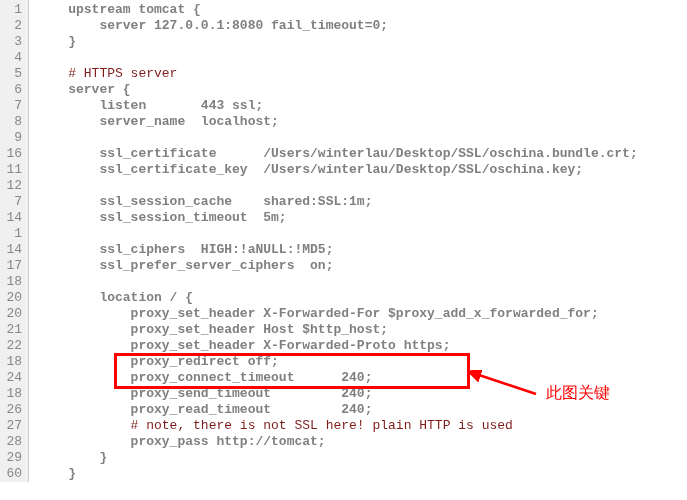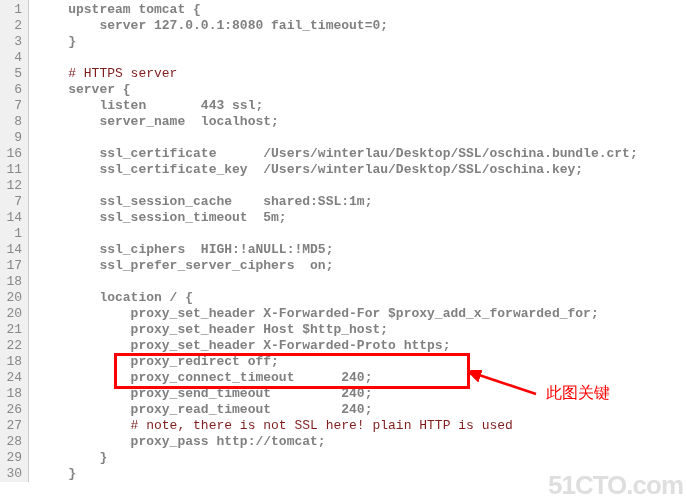--- a/index.html
+++ b/index.html
@@ -118,33 +118,32 @@
       <div>20</div>
       <div>21</div>
       <div>22</div>
       <div>18</div>
       <div>24</div>
       <div>18</div>
       <div>26</div>
       <div>27</div>
       <div>28</div>
       <div>29</div>
-      <div>30</div>
+      <div>60</div>
     </div>
   <div class="code" id="code"><div>    upstream tomcat {</div><div>        server 127.0.0.1:8080 fail_timeout=0;</div><div>    }</div><div></div><div class="comment">    # HTTPS server</div><div>    server {</div><div>        listen       443 ssl;</div><div>        server_name  localhost;</div><div></div><div>        ssl_certificate      /Users/winterlau/Desktop/SSL/oschina.bundle.crt;</div><div>        ssl_certificate_key  /Users/winterlau/Desktop/SSL/oschina.key;</div><div></div><div>        ssl_session_cache    shared:SSL:1m;</div><div>        ssl_session_timeout  5m;</div><div></div><div>        ssl_ciphers  HIGH:!aNULL:!MD5;</div><div>        ssl_prefer_server_ciphers  on;</div><div></div><div>        location / {</div><div>            proxy_set_header X-Forwarded-For $proxy_add_x_forwarded_for;</div><div>            proxy_set_header Host $http_host;</div><div>            proxy_set_header X-Forwarded-Proto https;</div><div>            proxy_redirect off;</div><div>            proxy_connect_timeout      240;</div><div>            proxy_send_timeout         240;</div><div>            proxy_read_timeout         240;</div><div class="comment">            # note, there is not SSL here! plain HTTP is used</div><div>            proxy_pass http://tomcat;</div><div>        }</div><div>    }</div></div>
 </div>
 
 <div class="highlight-box"></div>
 
 <svg class="arrow" viewBox="0 0 70 28">
   <defs>
     <marker id="ah" markerWidth="8" markerHeight="8" refX="2" refY="3" orient="auto">
       <path d="M0,0 L6,3 L0,6 Z" fill="#ff0000"></path>
     </marker>
   </defs>
   <line x1="66" y1="24" x2="6" y2="4" stroke="#ff0000" stroke-width="2.5" marker-end="url(#ah)"></line>
 </svg>
 
 <div class="annotation">此图关键</div>
 
 <div class="watermark">
-  <div class="big">51CTO.com</div>
 </div>
 
 </body></html>

